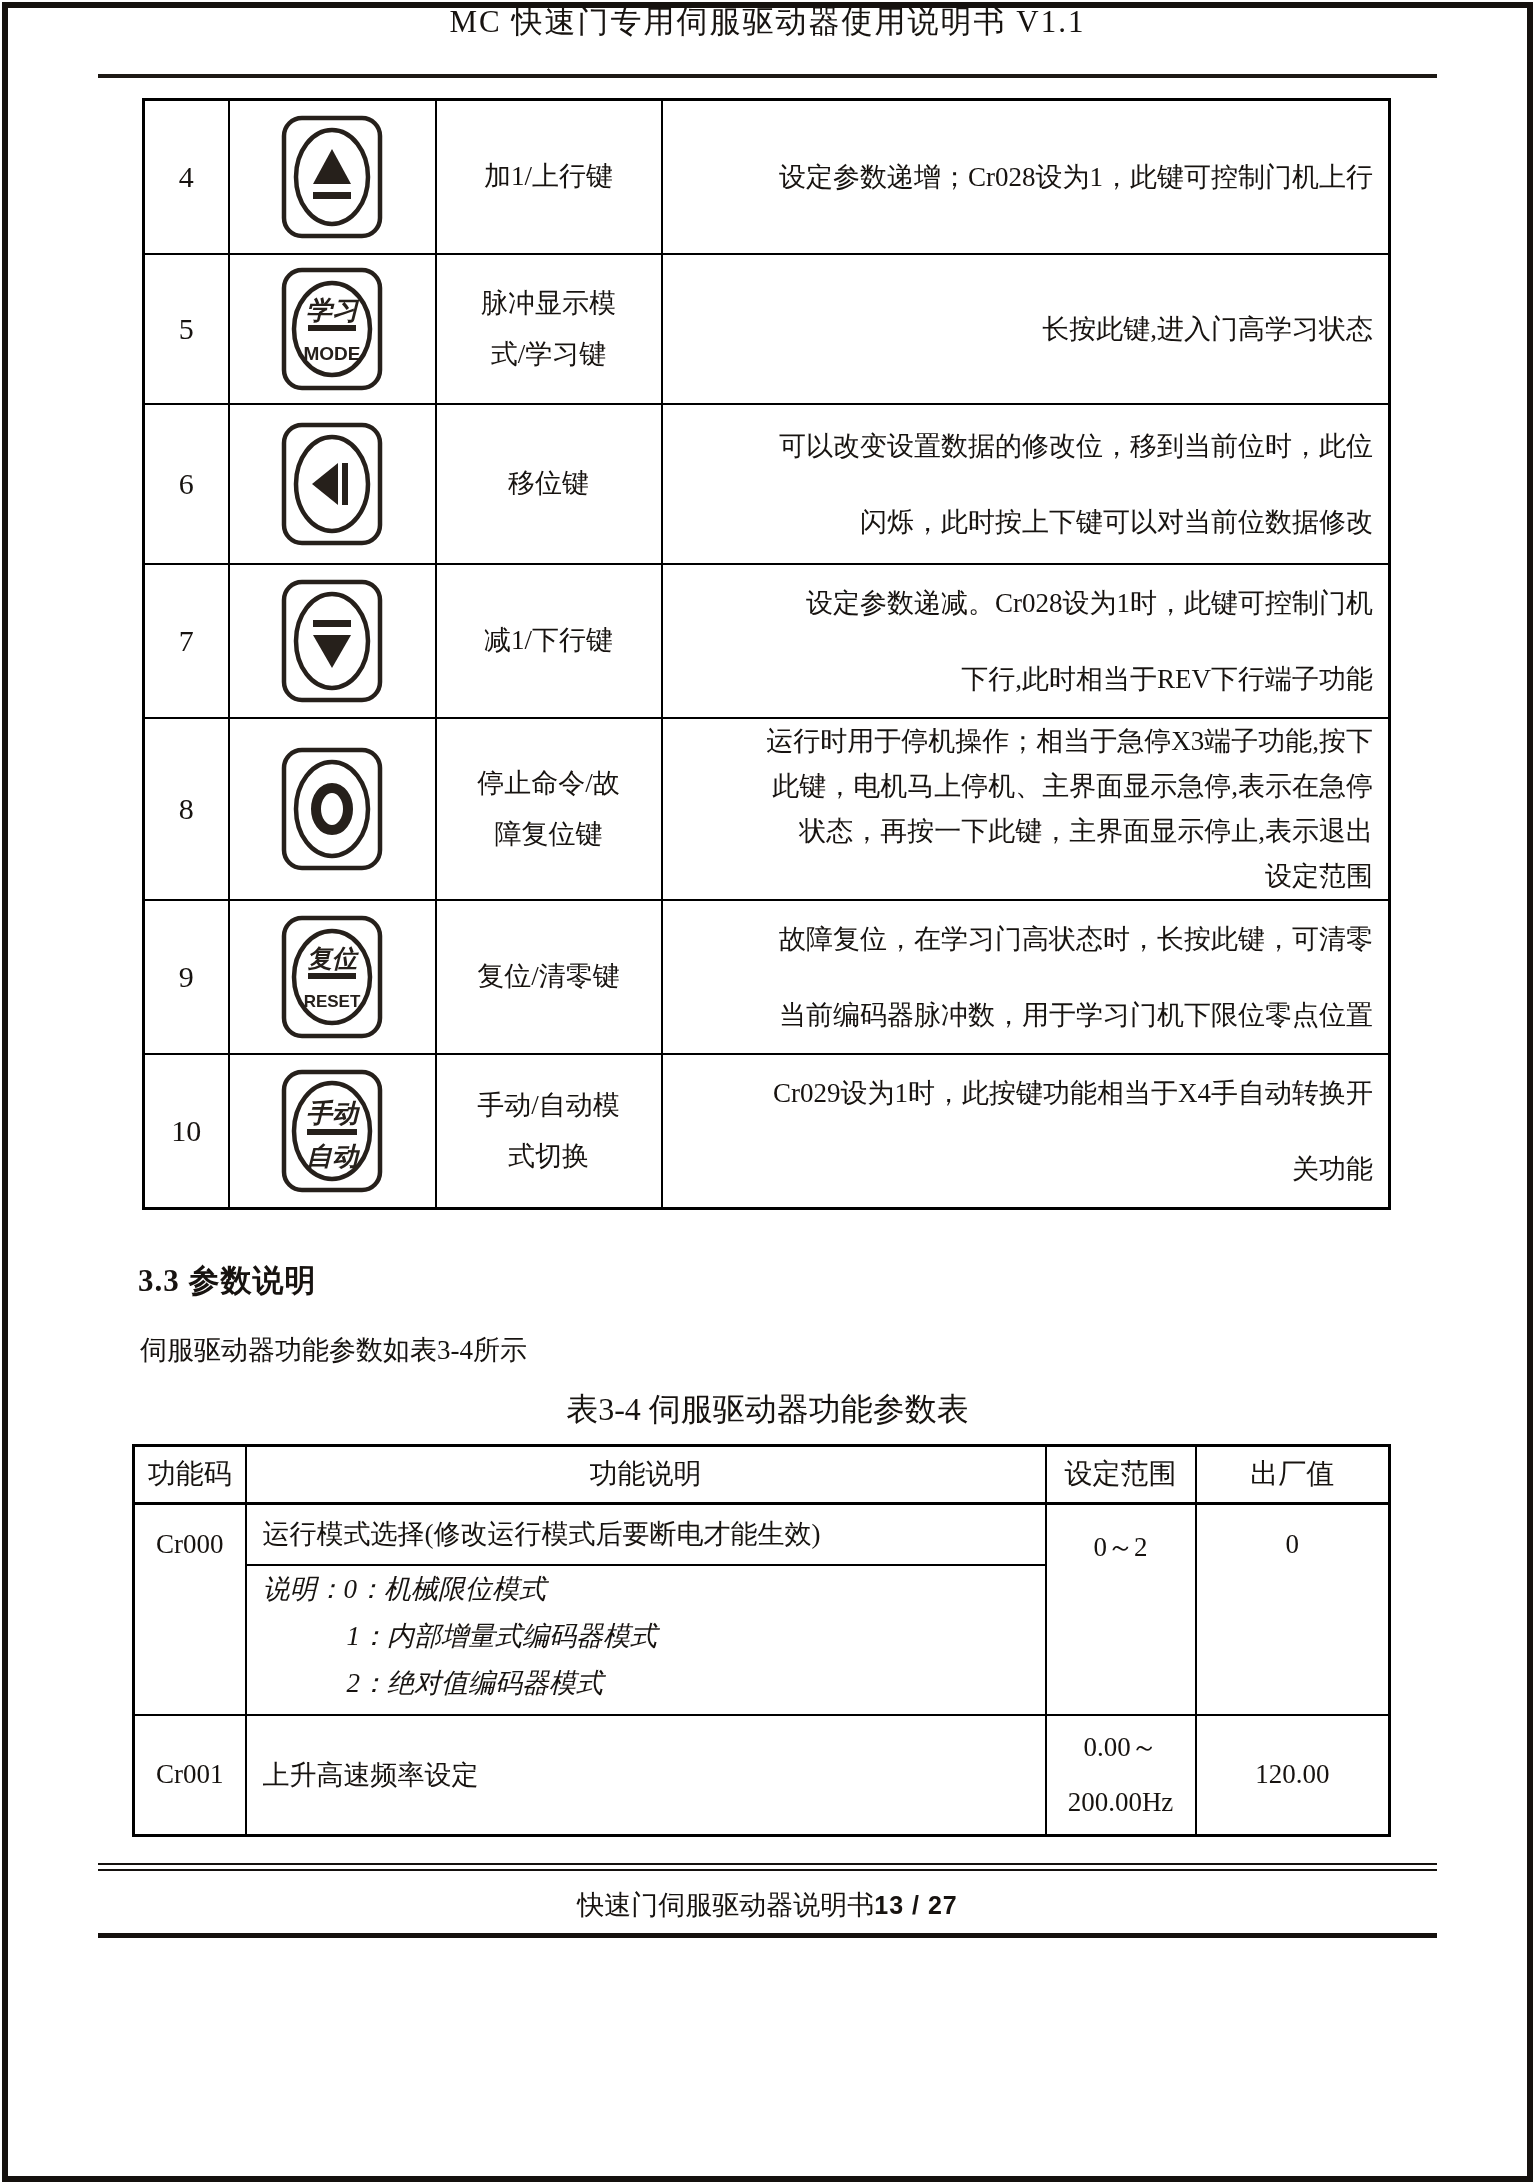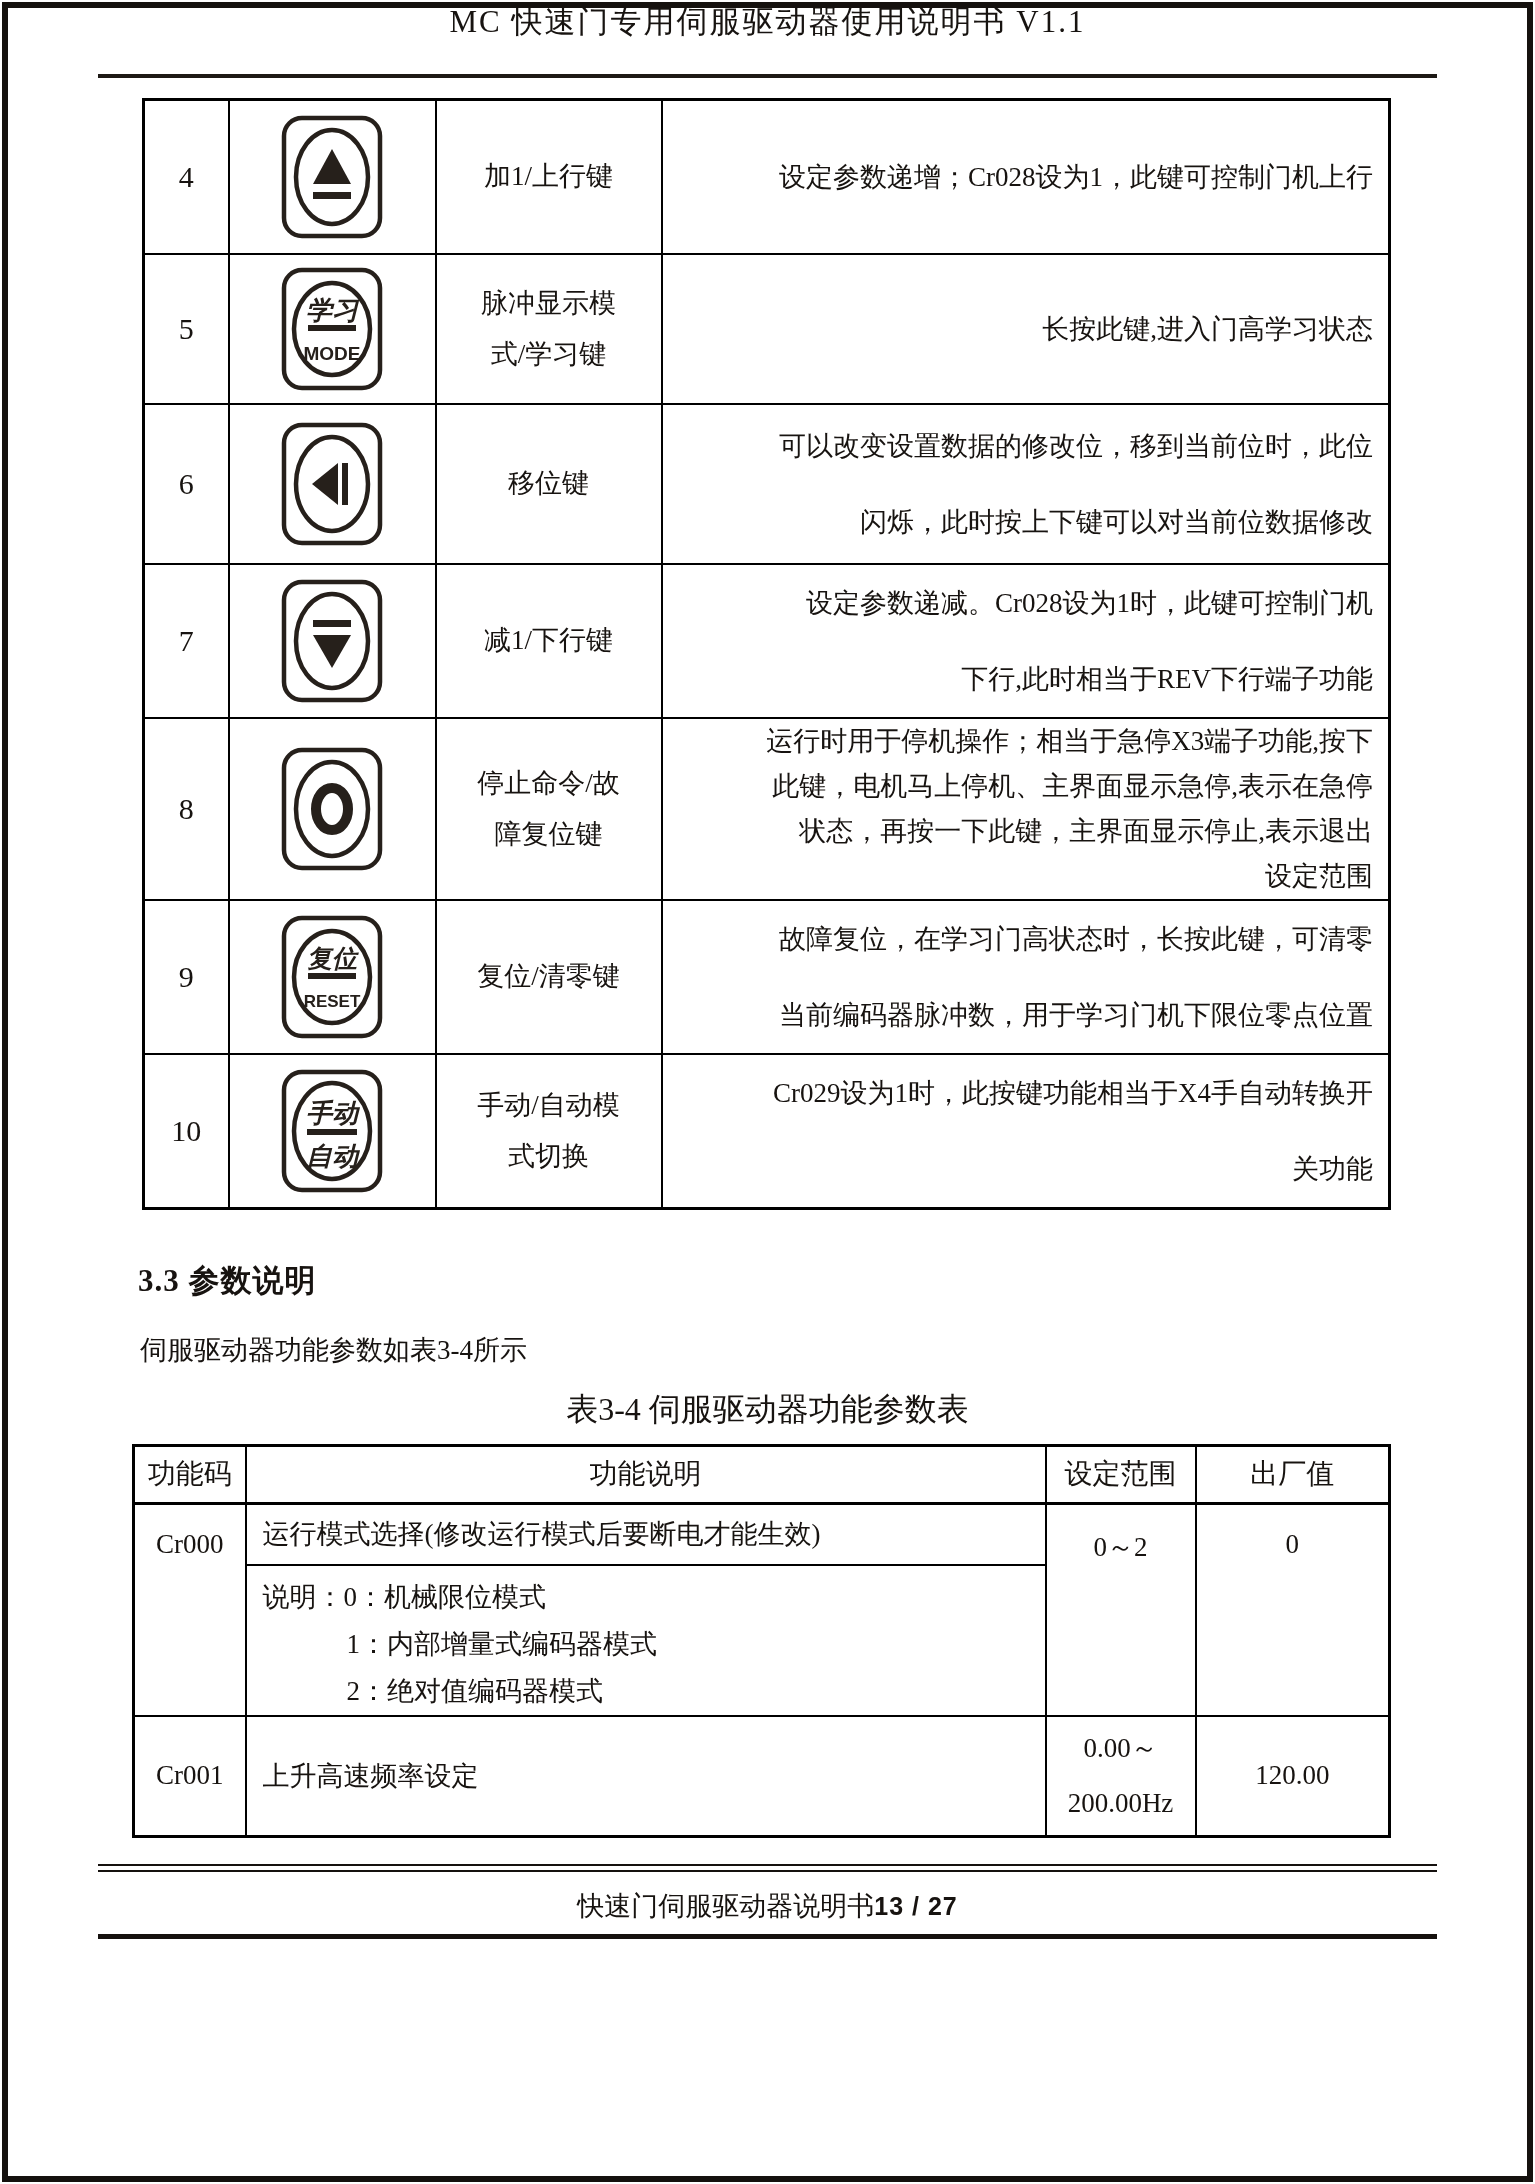--- a/index.html
+++ b/index.html
@@ -35,21 +35,21 @@
   .sec-intro { margin:30px 0 0 140px; font-size:27px; }
   .tbl-caption { margin-top:20px; text-align:center; font-size:32px; }
 
   
   .params { margin:12px 0 8px 132px; width:1256px; border:3px solid #000; font-size:27px; }
   .params td { border:2px solid #000; text-align:center; vertical-align:middle; }
   .params tr.ph { height:58px; }
   .params tr.ph td { border-bottom:3px solid #000; font-size:28px; }
   .params td.desc { text-align:left; padding:0 16px; }
   .params td.vtop { vertical-align:top; padding-top:24px; }
-  .params td.notes { vertical-align:top; padding-top:8px; }
+  .params td.notes { vertical-align:top; padding-top:0;font-style:italic; }
   .params td.notes div { line-height:47px; white-space:nowrap; }
   .params td.notes div.ind { padding-left:84px; }
   .params td.range2 div { line-height:55px; }
   tr.pr1{height:62px} tr.pr2{height:150px} tr.pr3{height:120px}
 
   
   .f-rule-top { margin:26px 98px 0 98px; height:4px; border-top:2px solid #15110e; border-bottom:2px solid #15110e; }
   .f-text { text-align:center; margin-top:16px; font-size:27px; }
   .f-page { font-family:"Liberation Sans","DejaVu Sans",sans-serif; font-weight:bold; font-size:25px; letter-spacing:1px; }
   .f-rule-bottom { margin:10px 98px 0 98px; border-top:5px solid #15110e; }

